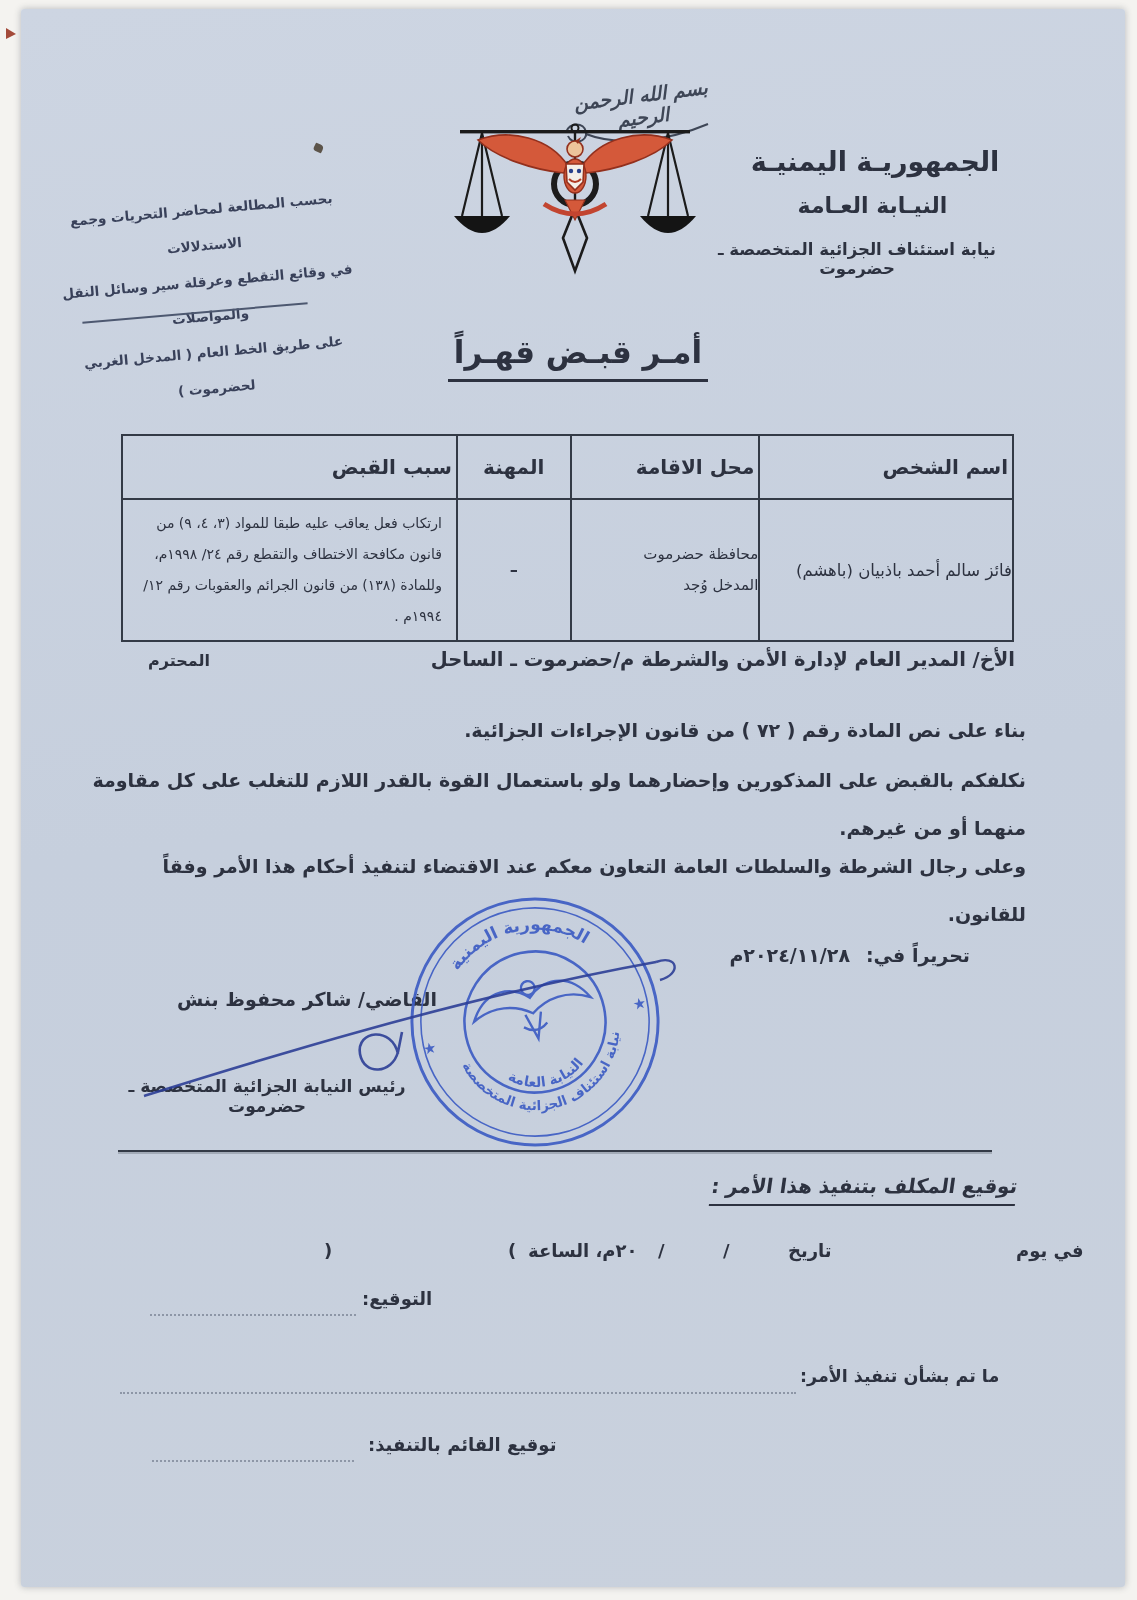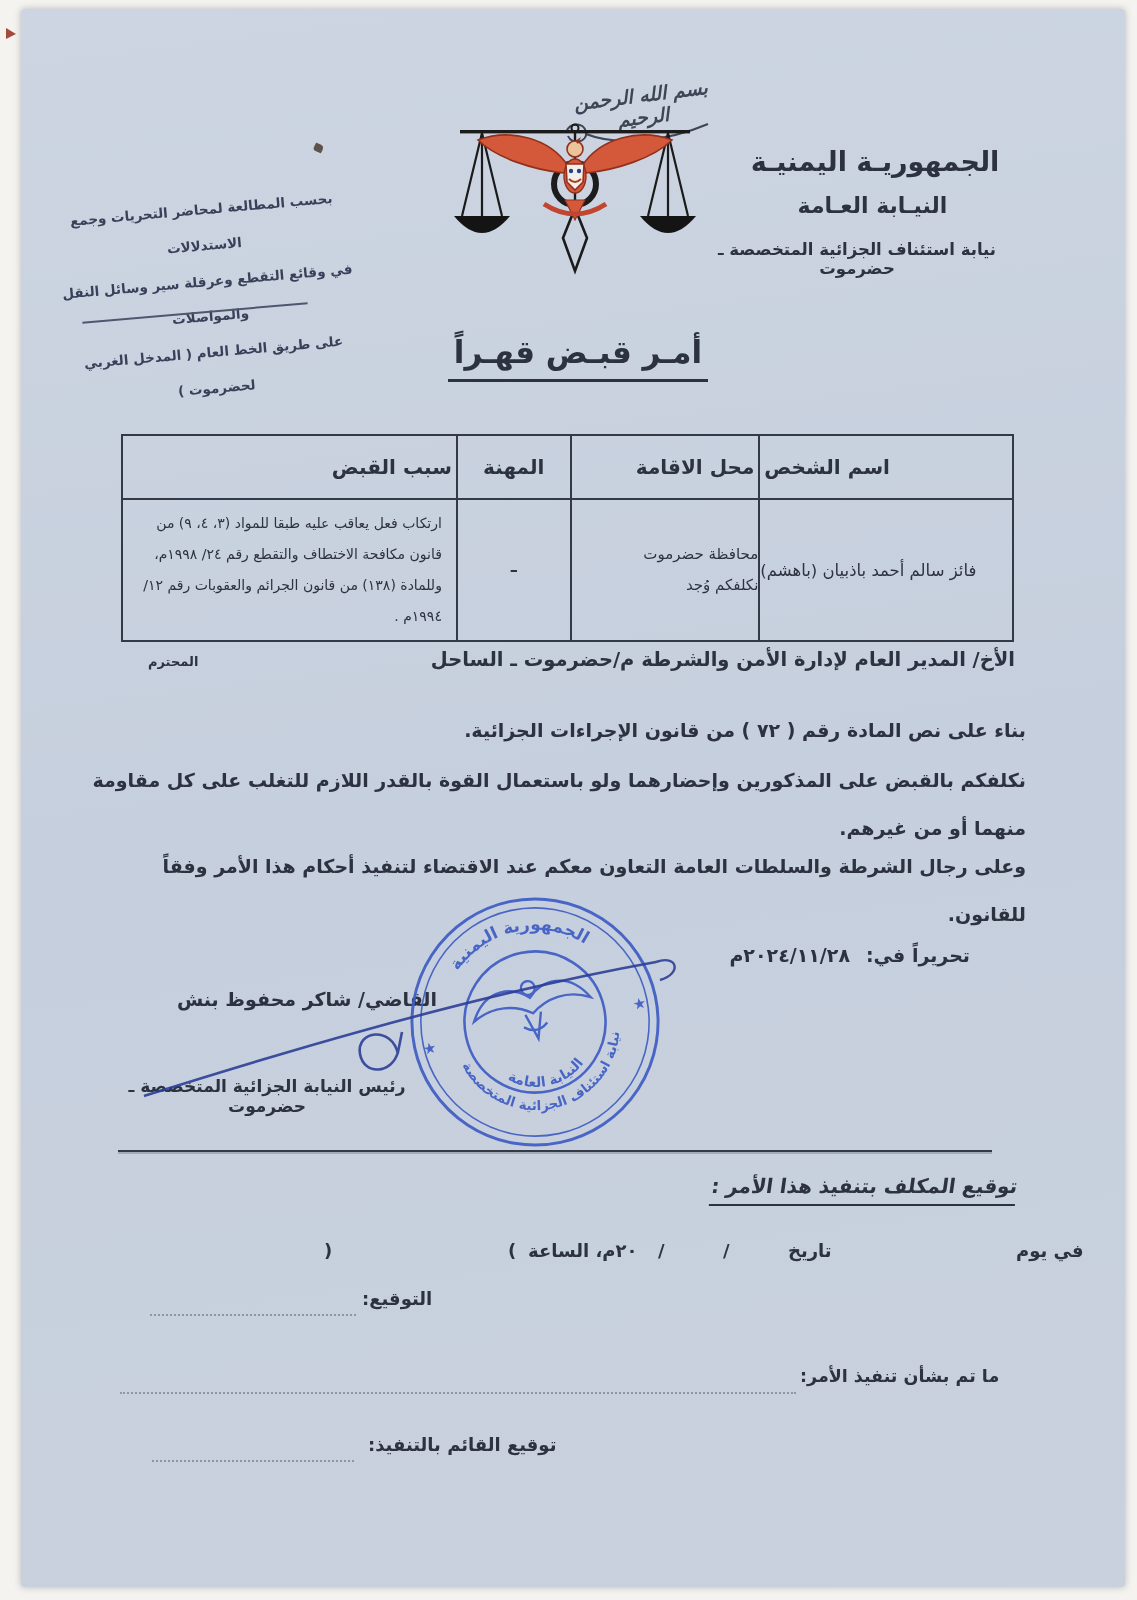--- a/index.html
+++ b/index.html
@@ -26,29 +26,29 @@
   .side-note { left:48px; top:192px; width:322px; font-size:13.5px; line-height:2.65;
                text-align:center; transform:rotate(-5deg); color:#39415a; }
   .side-note-rule { left:82px; top:312px; width:226px; border-top:2px solid #4d5870; transform:rotate(-5deg); }
 
   .doc-title { left:398px; top:334px; width:360px; text-align:center; }
   .doc-title span { display:inline-block; font-size:31px; padding:0 6px 9px 6px; border-bottom:3.5px solid #2d3240; letter-spacing:1px; }
 
   .wtable { position:absolute; left:121px; top:434px; width:893px; border-collapse:collapse; direction:rtl; }
   .wtable th, .wtable td { border:2px solid #333a46; color:#2d3240; }
   .wtable th { font-size:20px; padding:9px 4px; font-weight:700;margin-left:30px; }
-  .c-name { width:250px; font-size:16.5px; text-align:left; }
+  .c-name { width:250px; font-size:16.5px; text-align:right; }
   .c-res  { width:186px; font-size:15px; text-align:right; line-height:2.1; }
   .c-prof { width:112px; font-size:24px; text-align:center; }
   .c-reason { width:330px; font-size:14px; text-align:right; padding:8px 14px; line-height:2.2; }
   .wtable td { height:142px; font-weight:400; }
 
   .addressee { left:120px; top:648px; width:895px; display:flex; justify-content:space-between; align-items:baseline; padding-left:28px; }
   .addressee .who { font-size:19.5px; }
-  .addressee .hon { font-size:13px; }
+  .addressee .hon { font-size:16px; }
 
   .bodyp { left:88px; width:938px; font-size:19px; line-height:48px; text-align:right; }
   .p1 { top:706px; } .p2 { top:756px; } .p3 { top:842px; }
 
   .issued { left:640px; top:944px; width:330px; font-size:19px; display:flex; gap:16px; justify-content:flex-start; direction:rtl; }
 
   .stamp { left:406px; top:891px; transform:rotate(-12deg); opacity:.93; z-index:3; }
   .scribble { left:126px; top:936px; z-index:4; }
 
   .signer-name  { left:168px; top:988px; width:278px; font-size:19px; text-align:center; z-index:2; }
@@ -139,21 +139,21 @@
         <th class="c-res">محل الاقامة</th>
         <th class="c-prof">المهنة</th>
         <th class="c-reason">سبب القبض</th>
       </tr>
     </thead>
     <tbody>
       <tr>
         <td class="c-name">فائز سالم أحمد باذبيان (باهشم)</td>
         <td class="c-res">
           <div>محافظة حضرموت</div>
-          <div>نكلفكم وُجد</div>
+          <div>المدخل وُجد</div>
         </td>
         <td class="c-prof">-</td>
         <td class="c-reason">ارتكاب فعل يعاقب عليه طبقا للمواد (٣، ٤، ٩) من قانون مكافحة الاختطاف والتقطع رقم ٢٤/ ١٩٩٨م، وللمادة (١٣٨) من قانون الجرائم والعقوبات رقم ١٢/ ١٩٩٤م .</td>
       </tr>
     </tbody>
   </table>
 
   <div class="abs ar addressee">
     <span class="who">الأخ/ المدير العام لإدارة الأمن والشرطة م/حضرموت ـ الساحل</span>
     <span class="hon">المحترم</span>

